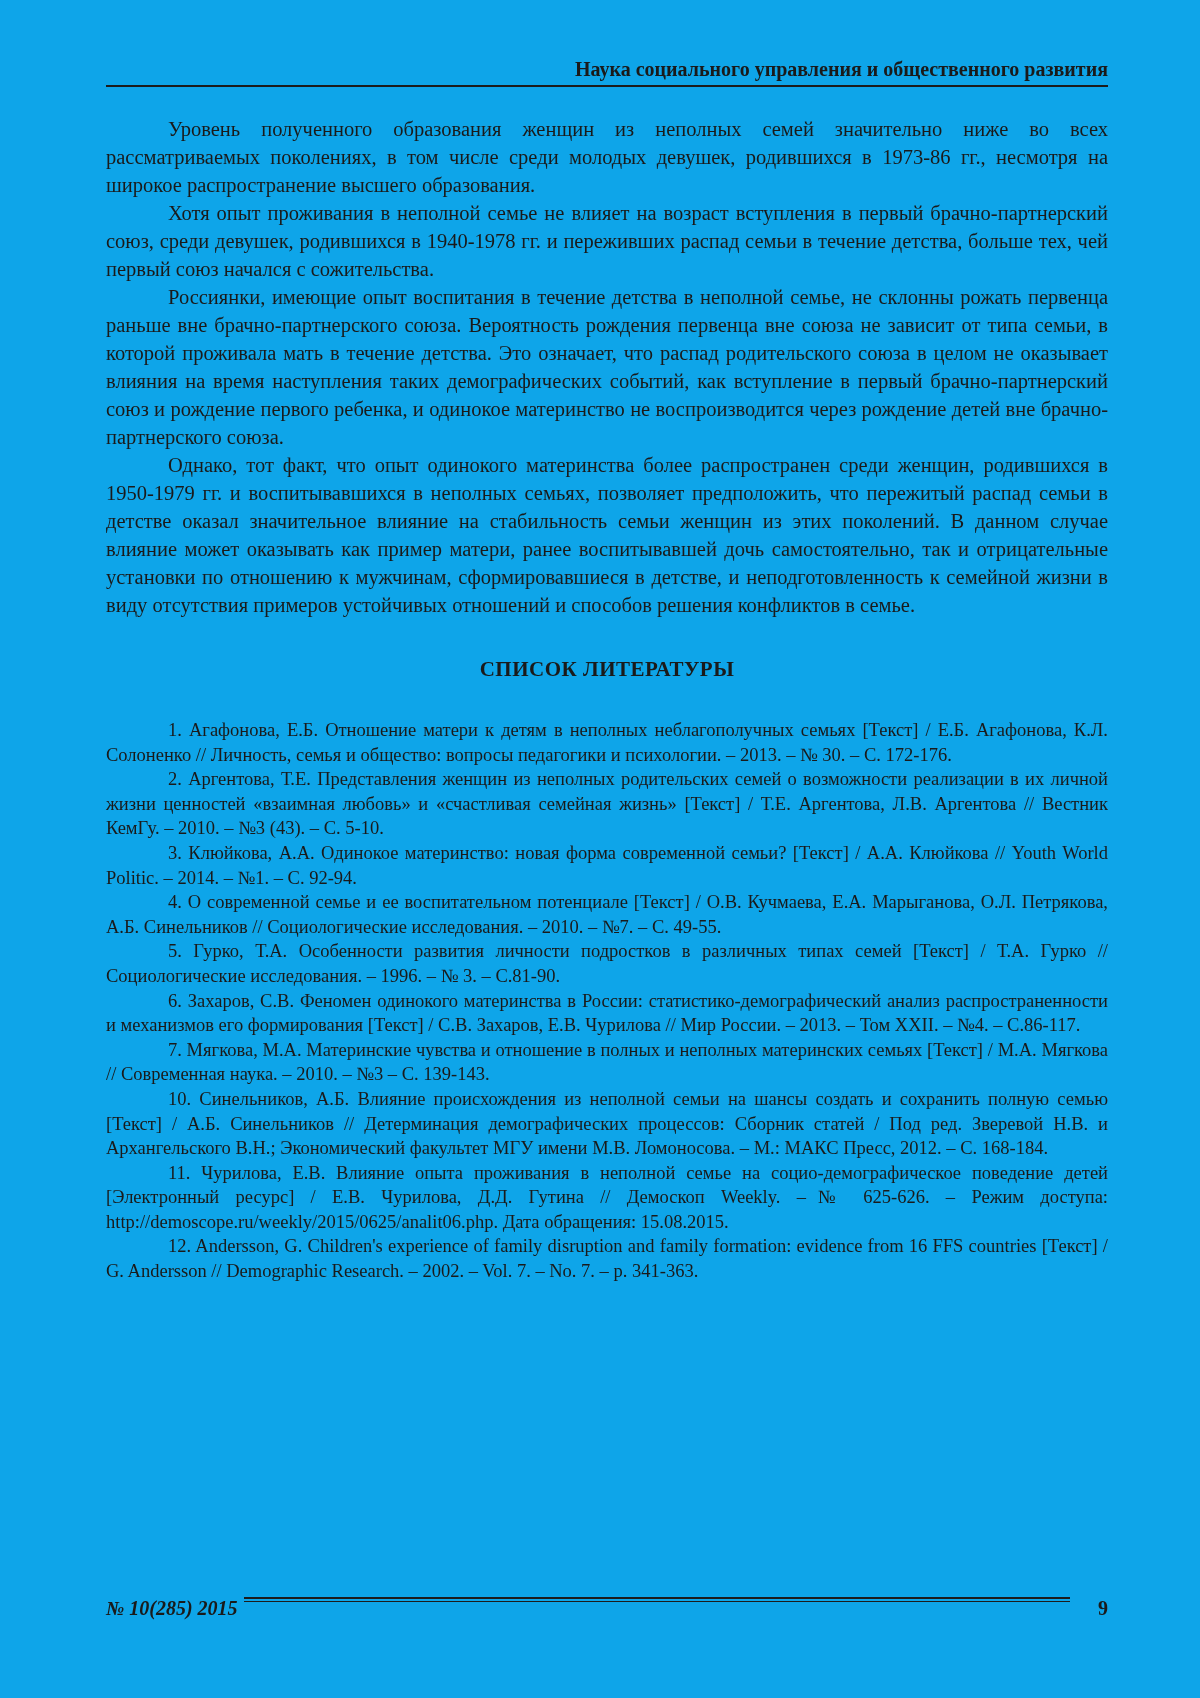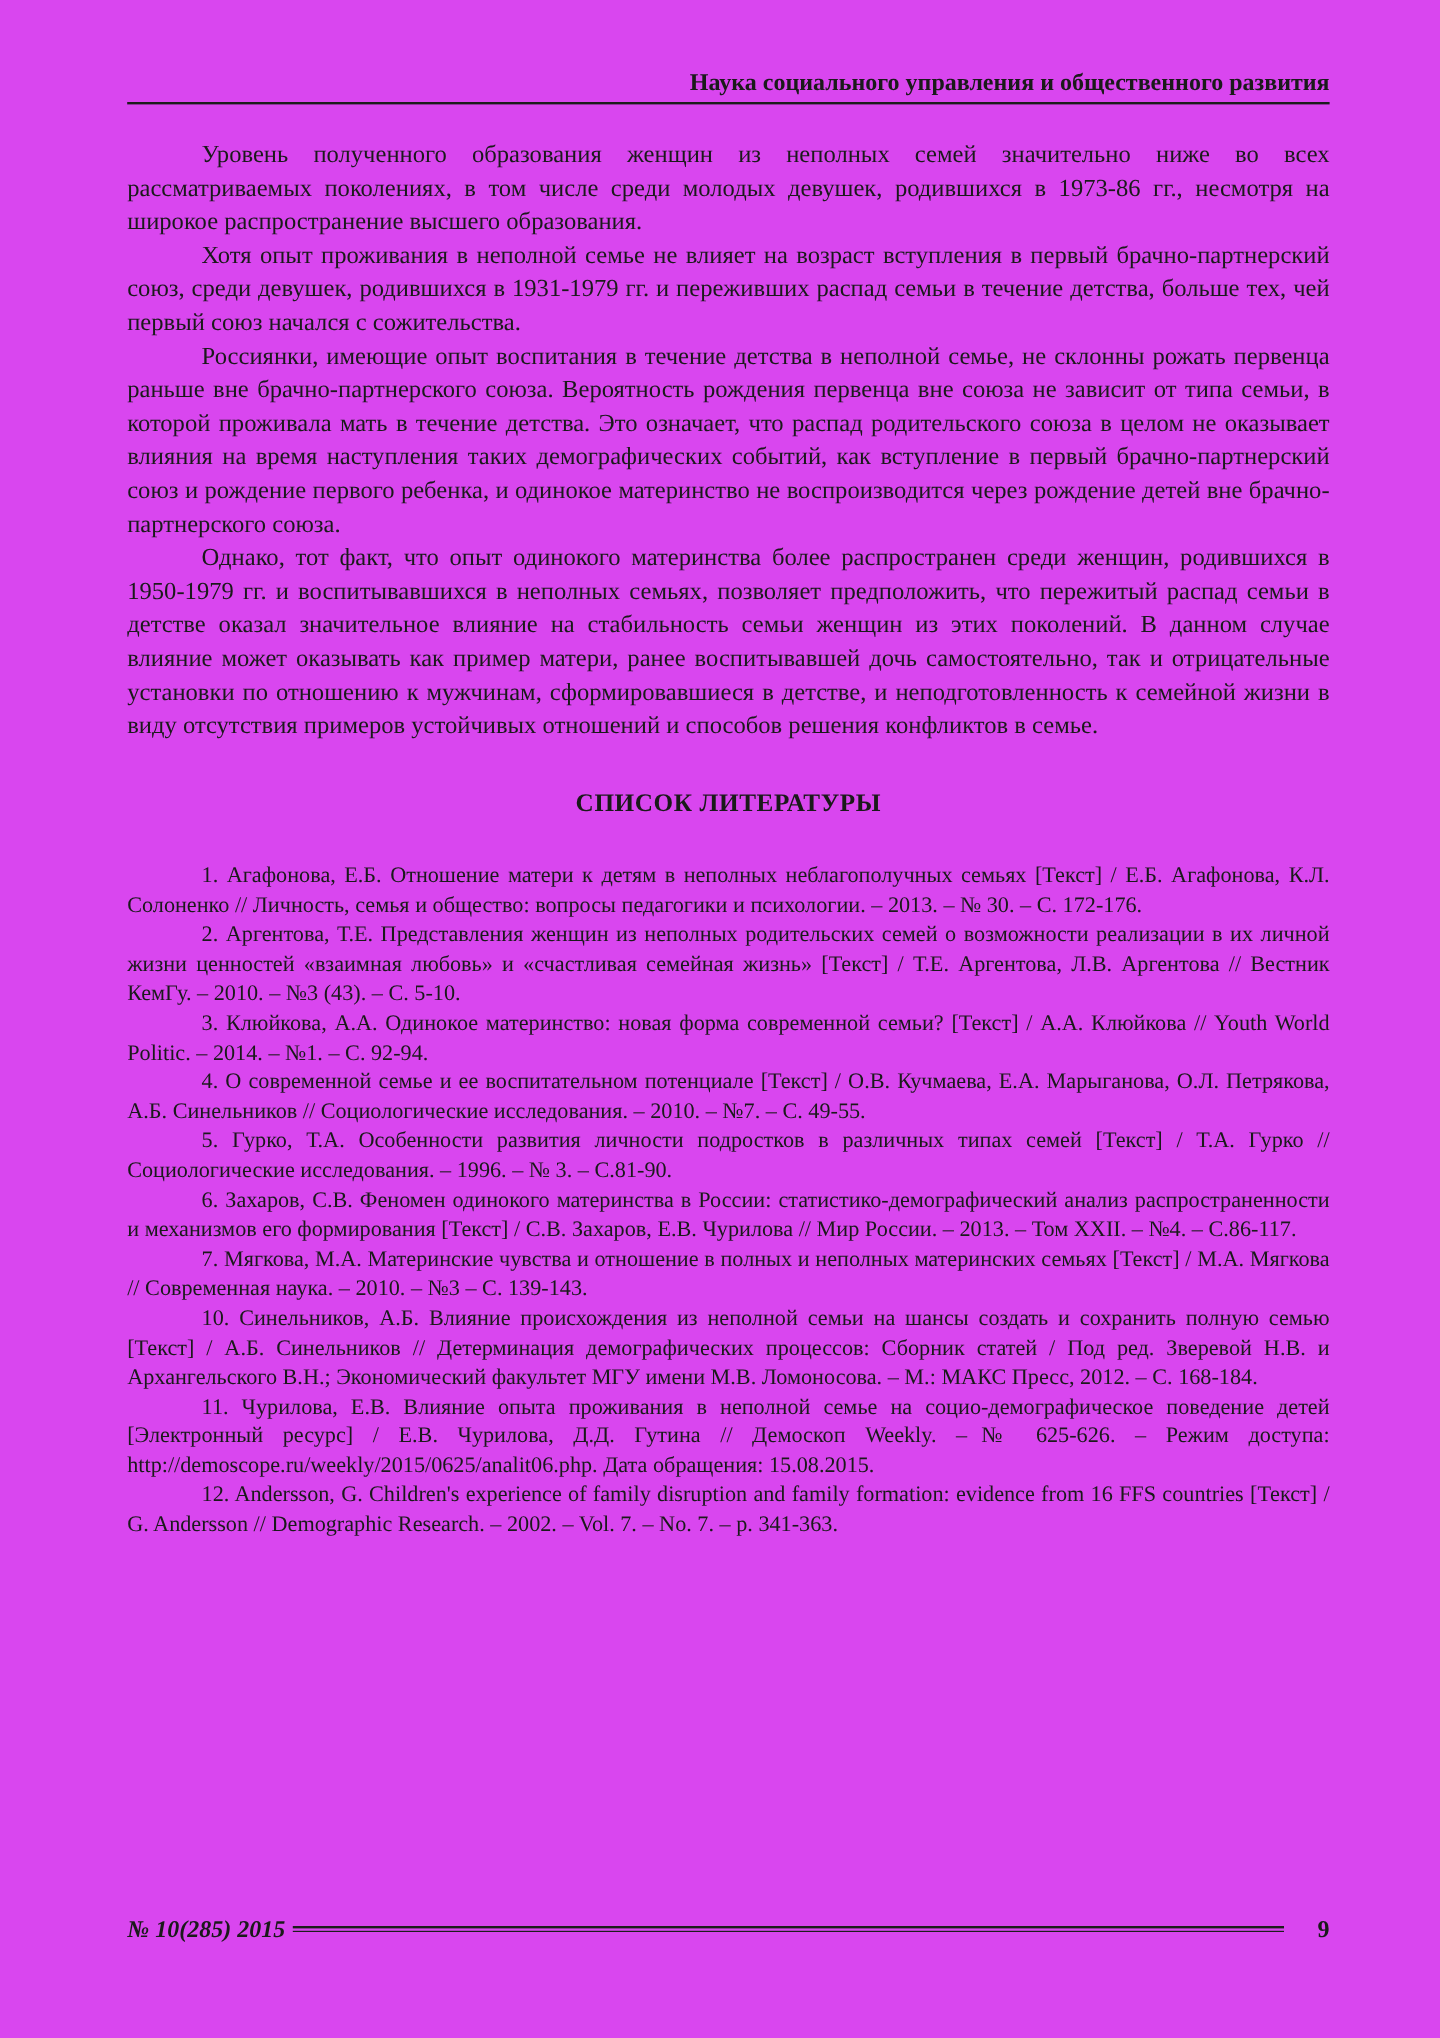--- a/index.html
+++ b/index.html
@@ -2,21 +2,21 @@
 <html lang="ru"><head>
 <meta charset="utf-8">
 <style>
   * { margin: 0; padding: 0; box-sizing: border-box; }
   html, body { background: #e8e8e8; }
   .page {
     position: relative;
     width: 1200px;
     height: 1698px;
     margin: 0 auto;
-    background: #d946ef;
+    background: #0ea5e9;
     color: #1a1a1a;
     font-family: "Liberation Serif", "DejaVu Serif", serif;
     padding: 56px 92px 78px 106px;
     display: flex;
     flex-direction: column;
     overflow: hidden;
   }
   .running-header {
     text-align: right;
     font-weight: bold;
@@ -49,21 +49,21 @@
     text-align: justify;
     list-style: none;
   }
   .references li {
     text-indent: 62px;
     margin: 0;
   }
   .page-footer {
     margin-top: auto;
     display: flex;
-    align-items: center;
+    align-items: flex-start;
     font-size: 20px;
     font-weight: bold;
   }
   .page-footer .issue {
     font-style: italic;
     white-space: nowrap;
   }
   .page-footer .footer-rule {
     flex: 1;
     height: 5px;
@@ -79,21 +79,21 @@
 <body>
 
 <div class="page">
 
   <div class="running-header">
     <span>Наука социального управления и общественного развития</span>
   </div>
 
   <div class="body-text">
     <p>Уровень полученного образования женщин из неполных семей значительно ниже во всех рассматриваемых поколениях, в том числе среди молодых девушек, родившихся в 1973-86 гг., несмотря на широкое распространение высшего образования.</p>
-    <p>Хотя опыт проживания в неполной семье не влияет на возраст вступления в первый брачно-партнерский союз, среди девушек, родившихся в 1931-1979 гг. и переживших распад семьи в течение детства, больше тех, чей первый союз начался с сожительства.</p>
+    <p>Хотя опыт проживания в неполной семье не влияет на возраст вступления в первый брачно-партнерский союз, среди девушек, родившихся в 1940-1978 гг. и переживших распад семьи в течение детства, больше тех, чей первый союз начался с сожительства.</p>
     <p>Россиянки, имеющие опыт воспитания в течение детства в неполной семье, не склонны рожать первенца раньше вне брачно-партнерского союза. Вероятность рождения первенца вне союза не зависит от типа семьи, в которой проживала мать в течение детства. Это означает, что распад родительского союза в целом не оказывает влияния на время наступления таких демографических событий, как вступление в первый брачно-партнерский союз и рождение первого ребенка, и одинокое материнство не воспроизводится через рождение детей вне брачно-партнерского союза.</p>
     <p>Однако, тот факт, что опыт одинокого материнства более распространен среди женщин, родившихся в 1950-1979 гг. и воспитывавшихся в неполных семьях, позволяет предположить, что пережитый распад семьи в детстве оказал значительное влияние на стабильность семьи женщин из этих поколений. В данном случае влияние может оказывать как пример матери, ранее воспитывавшей дочь самостоятельно, так и отрицательные установки по отношению к мужчинам, сформировавшиеся в детстве, и неподготовленность к семейной жизни в виду отсутствия примеров устойчивых отношений и способов решения конфликтов в семье.</p>
   </div>
 
   <div class="list-heading">СПИСОК ЛИТЕРАТУРЫ</div>
 
   <ul class="references">
     <li>1.  Агафонова, Е.Б. Отношение матери к детям в неполных неблагополучных семьях [Текст] / Е.Б. Агафонова, К.Л. Солоненко // Личность, семья и общество: вопросы педагогики и психологии. – 2013. – № 30. – С. 172-176.</li>
     <li>2.  Аргентова, Т.Е. Представления женщин из неполных родительских семей о возможности реализации в их личной жизни ценностей «взаимная любовь» и «счастливая семейная жизнь» [Текст] / Т.Е. Аргентова, Л.В. Аргентова // Вестник КемГу. – 2010. – №3 (43). – С. 5-10.</li>
     <li>3.  Клюйкова, А.А. Одинокое материнство: новая форма современной семьи? [Текст] / А.А. Клюйкова // Youth World Politic. – 2014. – №1. – С. 92-94.</li>

